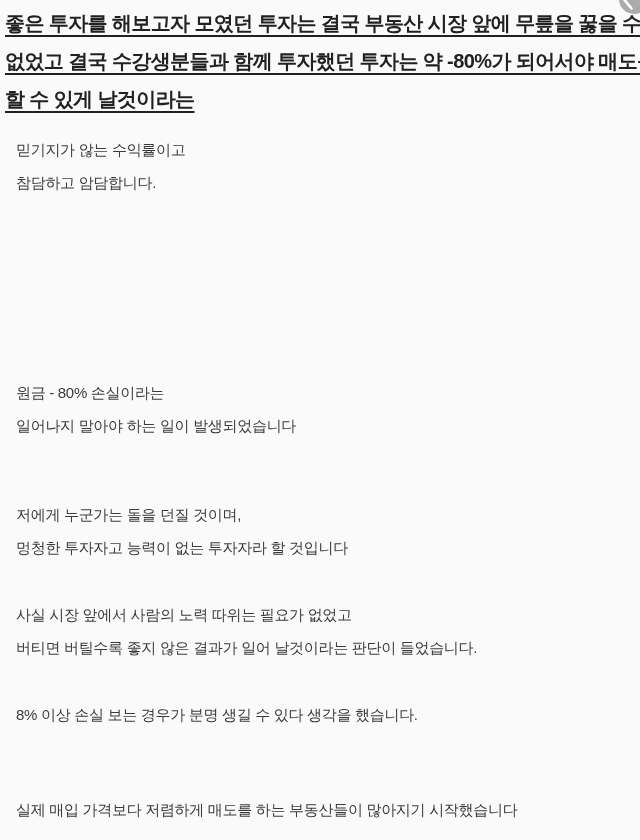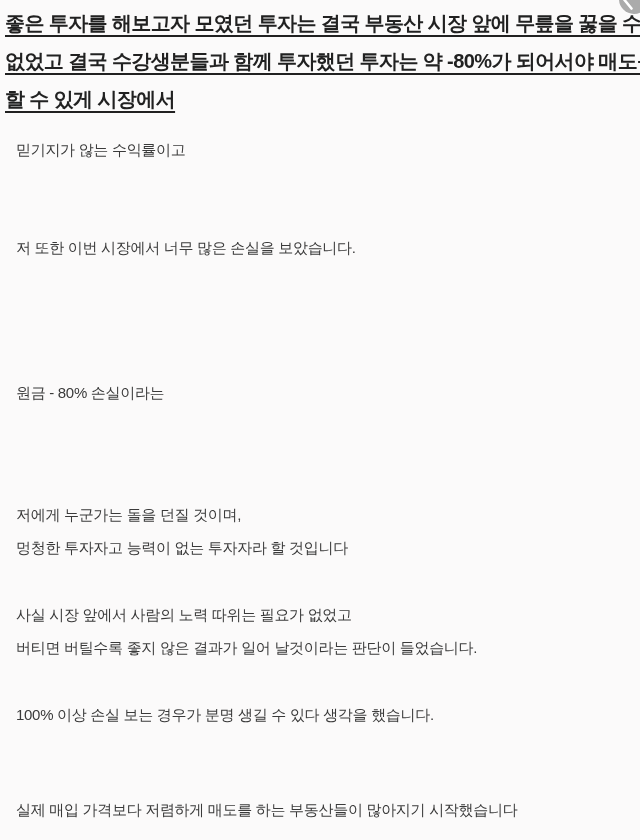--- a/index.html
+++ b/index.html
@@ -52,46 +52,47 @@
   <div class="corner-icon">
     <svg width="28" height="16" viewBox="0 0 28 16" xmlns="http://www.w3.org/2000/svg">
       <circle cx="22" cy="-1" r="15" fill="#ababab"></circle>
       <line x1="12.5" y1="0" x2="19.5" y2="8.5" stroke="#ffffff" stroke-width="2.6" stroke-linecap="round"></line>
     </svg>
   </div>
 
   <div class="para p-em" style="top:4px">
     <div class="line">좋은 투자를 해보고자 모였던 투자는 결국 부동산 시장 앞에 무릎을 꿇을 수밖에</div>
     <div class="line">없었고 결국 수강생분들과 함께 투자했던 투자는 약 -80%가 되어서야 매도를</div>
-    <div class="line">할 수 있게 시장에서</div>
+    <div class="line">할 수 있게 날것이라는</div>
   </div>
 
   <div class="para" style="top:133px">
     <div class="line">믿기지가 않는 수익률이고</div>
+    <div class="line">참담하고 암담합니다.</div>
   </div>
 
   <div class="para" style="top:231px">
-    <div class="line">저 또한 이번 시장에서 너무 많은 손실을 보았습니다.</div>
   </div>
 
   <div class="para" style="top:376px">
     <div class="line">원금 - 80% 손실이라는</div>
+    <div class="line">일어나지 말아야 하는 일이 발생되었습니다</div>
   </div>
 
   <div class="para" style="top:498px">
     <div class="line">저에게 누군가는 돌을 던질 것이며,</div>
     <div class="line">멍청한 투자자고 능력이 없는 투자자라 할 것입니다</div>
   </div>
 
   <div class="para" style="top:598px">
     <div class="line">사실 시장 앞에서 사람의 노력 따위는 필요가 없었고</div>
     <div class="line">버티면 버틸수록 좋지 않은 결과가 일어 날것이라는 판단이 들었습니다.</div>
   </div>
 
   <div class="para" style="top:698px">
-    <div class="line">100% 이상 손실 보는 경우가 분명 생길 수 있다 생각을 했습니다.</div>
+    <div class="line">8% 이상 손실 보는 경우가 분명 생길 수 있다 생각을 했습니다.</div>
   </div>
 
   <div class="para" style="top:793px">
     <div class="line">실제 매입 가격보다 저렴하게 매도를 하는 부동산들이 많아지기 시작했습니다</div>
   </div>
 
 </div>
 
 </body></html>

